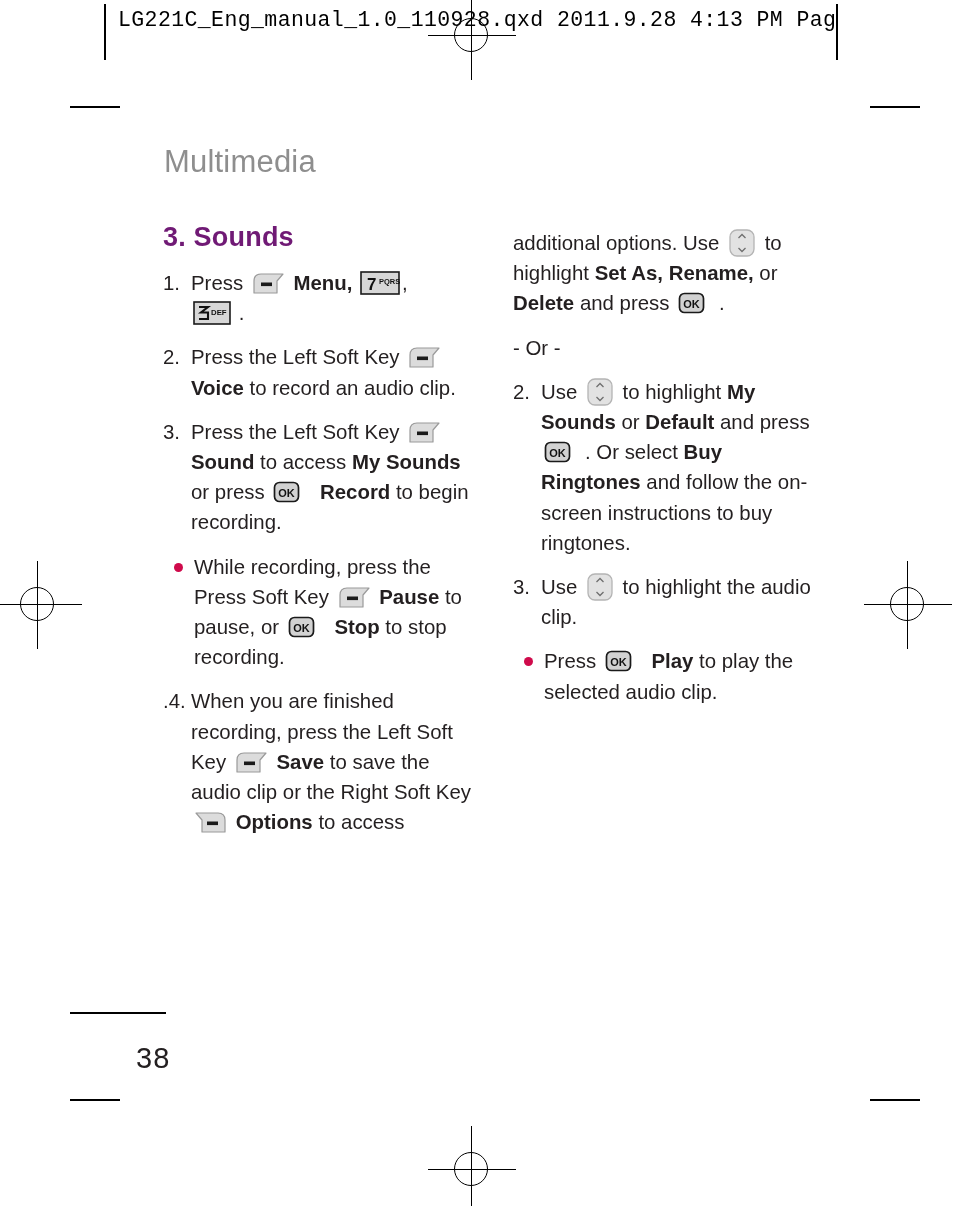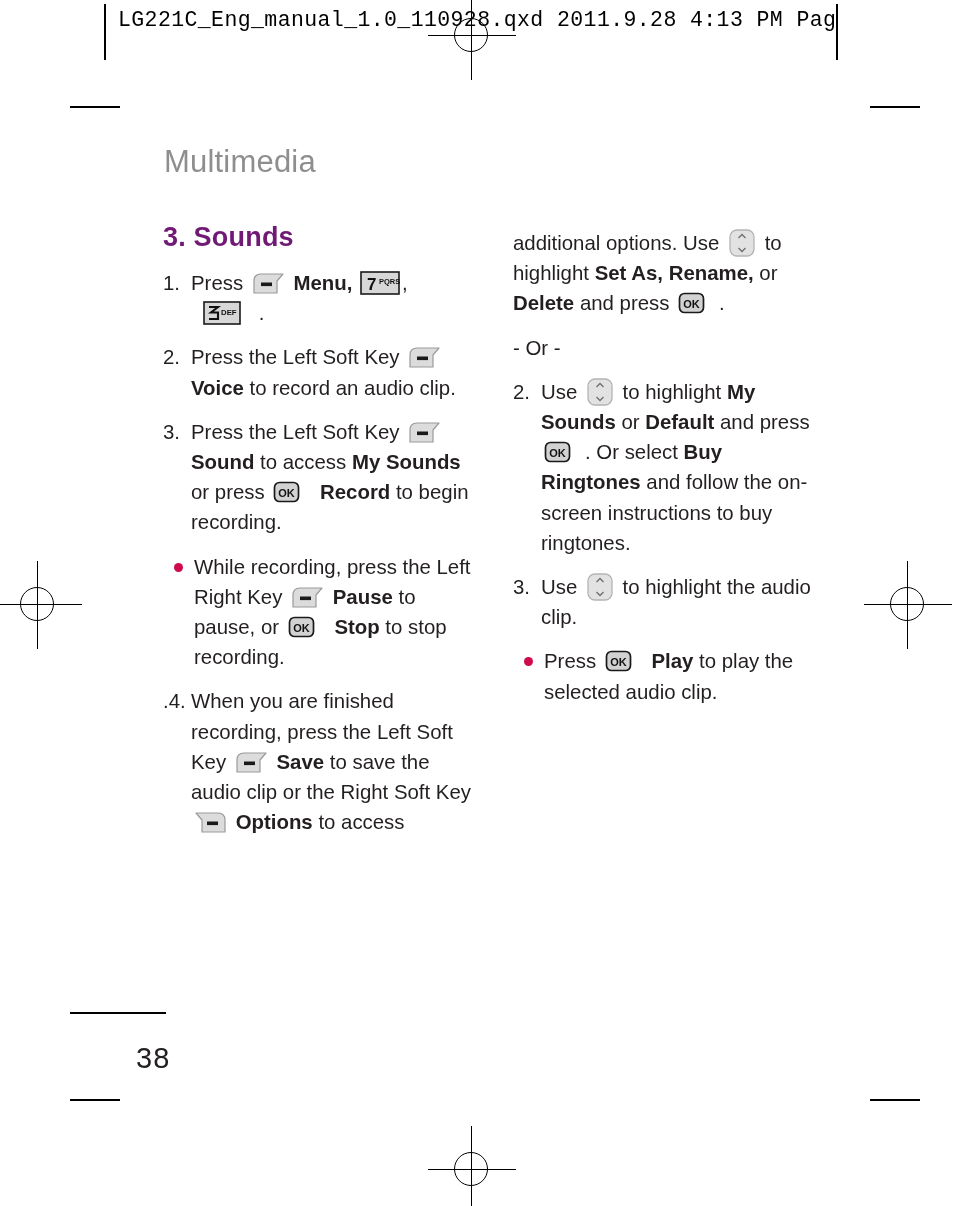--- a/index.html
+++ b/index.html
@@ -148,21 +148,21 @@
   .key {
     display: inline-block;
     vertical-align: -5px;
     line-height: 0;
   }
   .key-soft-left   { width: 33px; height: 23px; margin: 0 3px; }
   .key-soft-right  { width: 33px; height: 23px; margin: 0 3px; }
   .key-ok          { width: 38px; height: 24px; margin: 0 3px; }
   .key-nav         { width: 28px; height: 30px; margin: 0 3px; vertical-align: -8px; }
   .key-num         { width: 40px; height: 24px; margin: 0 2px; }
-  .key-num-3       { width: 38px; height: 25px; margin: 0 12px; }
+  .key-num-3       { width: 38px; height: 25px; margin: 0 2px; }
 
   
   .footer-rule {
     position: absolute;
     left: 70px; top: 1012px;
     width: 96px; height: 1.6px;
     background: #000;
   }
   .page-number {
     position: absolute;
@@ -274,21 +274,21 @@
           <rect x="1.5" y="2.5" width="24" height="19" rx="5" ry="5" fill="#d2d2d2" stroke="#1a1a1a" stroke-width="1.7"></rect>
           <text x="13.5" y="17" text-anchor="middle" font-family="Liberation Sans, sans-serif" font-size="11" font-weight="bold" fill="#111">OK</text>
         </svg>
       </span>
       <b>Record</b>
       <span>to begin recording.</span>
     </div>
 
     <div class="bullet">
       <span class="dot"></span>
-      <span>While recording, press the Left Right Key</span>
+      <span>While recording, press the Press Soft Key</span>
       <span class="key key-soft-left">
         <svg viewBox="0 0 33 23" width="33" height="23">
           <path d="M2,21 L2,9 Q2,2 9,2 L31,2 L25,9 L25,21 Z" fill="#dcdcdc" stroke="#9a9a9a" stroke-width="1.2" stroke-linejoin="round"></path>
           <rect x="9" y="10.5" width="11" height="3.6" fill="#1a1a1a"></rect>
         </svg>
       </span>
       <b>Pause</b>
       <span>to pause, or</span>
       <span class="key key-ok">
         <svg viewBox="0 0 27 24" width="27" height="24">

